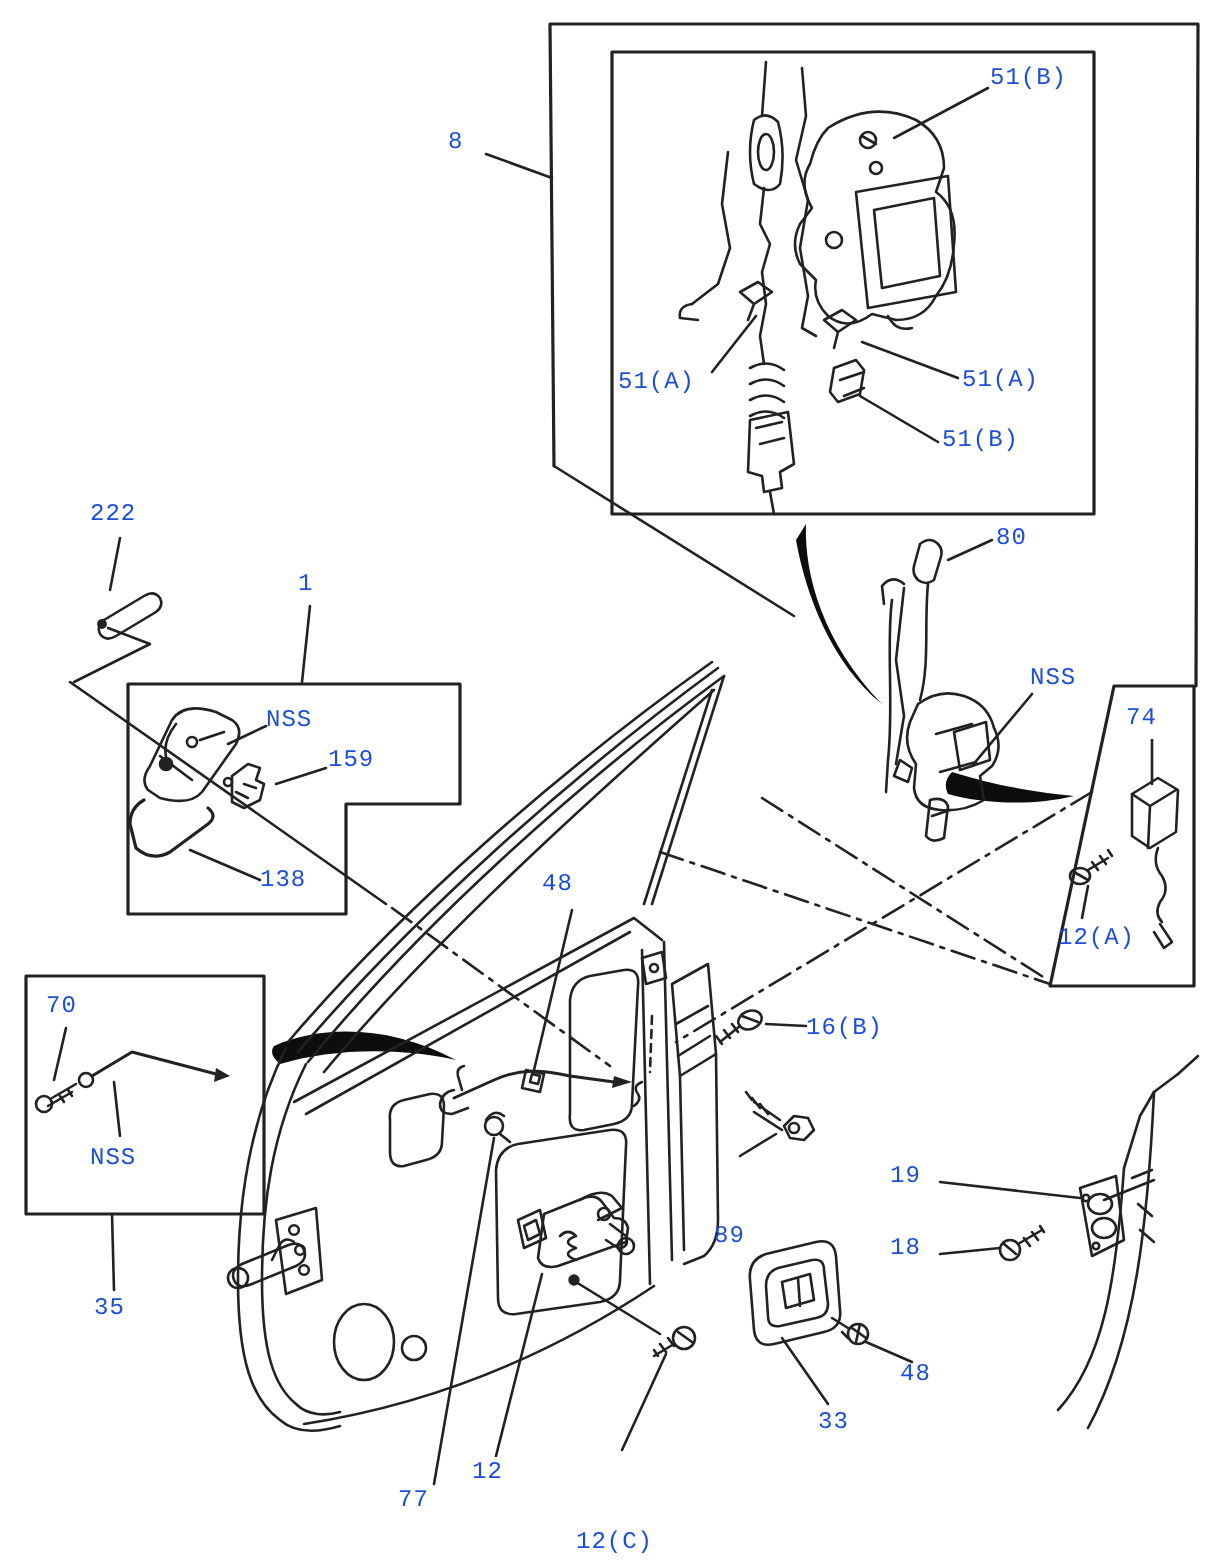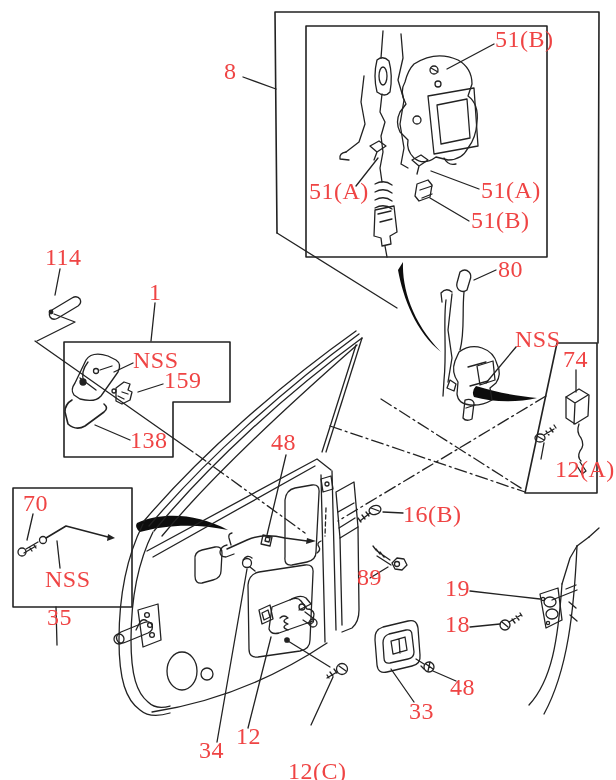--- a/index.html
+++ b/index.html
@@ -1,20 +1,20 @@
 <!DOCTYPE html>
 <html><head>
 <meta charset="utf-8">
 <style>
   html,body{margin:0;padding:0;background:#ffffff;}
   #stage{position:relative;width:616px;height:780px;background:#ffffff;overflow:hidden;
          font-family:"Liberation Sans", sans-serif;}
   #lineart{position:absolute;left:0;top:0;}
-  .lbl{position:absolute;color:#ef4444;font-size:24px;line-height:22px;
-       letter-spacing:0.5px;white-space:nowrap;font-family:Liberation Serif, serif;}
+  .lbl{position:absolute;color:#1d4ed8;font-size:12px;line-height:22px;
+       letter-spacing:0.5px;white-space:nowrap;font-family:Liberation Mono, monospace;}
 </style>
 </head>
 <body>
 
 <div id="stage">
 
 <svg id="lineart" width="616" height="780" viewBox="0 0 616 780" fill="none" stroke="#222" stroke-width="1.3" stroke-linecap="round" stroke-linejoin="round">
 
   <g>
     <path d="M277,233 L275,12 L599,12 L598,343" stroke-width="1.6"></path>
@@ -256,35 +256,35 @@
     <path d="M470,627 L500,624"></path>
   </g>
 </svg>
 
   <div class="lbl" style="left:224px;top:60px">8</div>
   <div class="lbl" style="left:495px;top:28px">51(B)</div>
   <div class="lbl" style="left:309px;top:180px">51(A)</div>
   <div class="lbl" style="left:481px;top:179px">51(A)</div>
   <div class="lbl" style="left:471px;top:209px">51(B)</div>
   <div class="lbl" style="left:498px;top:258px">80</div>
-  <div class="lbl" style="left:45px;top:246px">114</div>
+  <div class="lbl" style="left:45px;top:246px">222</div>
   <div class="lbl" style="left:149px;top:281px">1</div>
   <div class="lbl" style="left:133px;top:349px">NSS</div>
   <div class="lbl" style="left:164px;top:369px">159</div>
   <div class="lbl" style="left:130px;top:429px">138</div>
   <div class="lbl" style="left:515px;top:328px">NSS</div>
   <div class="lbl" style="left:563px;top:348px">74</div>
-  <div class="lbl" style="left:555px;top:458px">12(A)</div>
+  <div class="lbl" style="left:529px;top:458px">12(A)</div>
   <div class="lbl" style="left:23px;top:492px">70</div>
   <div class="lbl" style="left:45px;top:568px">NSS</div>
-  <div class="lbl" style="left:47px;top:606px">35</div>
+  <div class="lbl" style="left:47px;top:643px">35</div>
   <div class="lbl" style="left:271px;top:431px">48</div>
   <div class="lbl" style="left:403px;top:503px">16(B)</div>
-  <div class="lbl" style="left:357px;top:566px">89</div>
+  <div class="lbl" style="left:357px;top:607px">89</div>
   <div class="lbl" style="left:445px;top:577px">19</div>
   <div class="lbl" style="left:445px;top:613px">18</div>
   <div class="lbl" style="left:450px;top:676px">48</div>
   <div class="lbl" style="left:409px;top:700px">33</div>
   <div class="lbl" style="left:288px;top:760px">12(C)</div>
   <div class="lbl" style="left:236px;top:725px">12</div>
-  <div class="lbl" style="left:199px;top:739px">34</div>
+  <div class="lbl" style="left:199px;top:739px">77</div>
 
 </div>
 
 </body></html>

